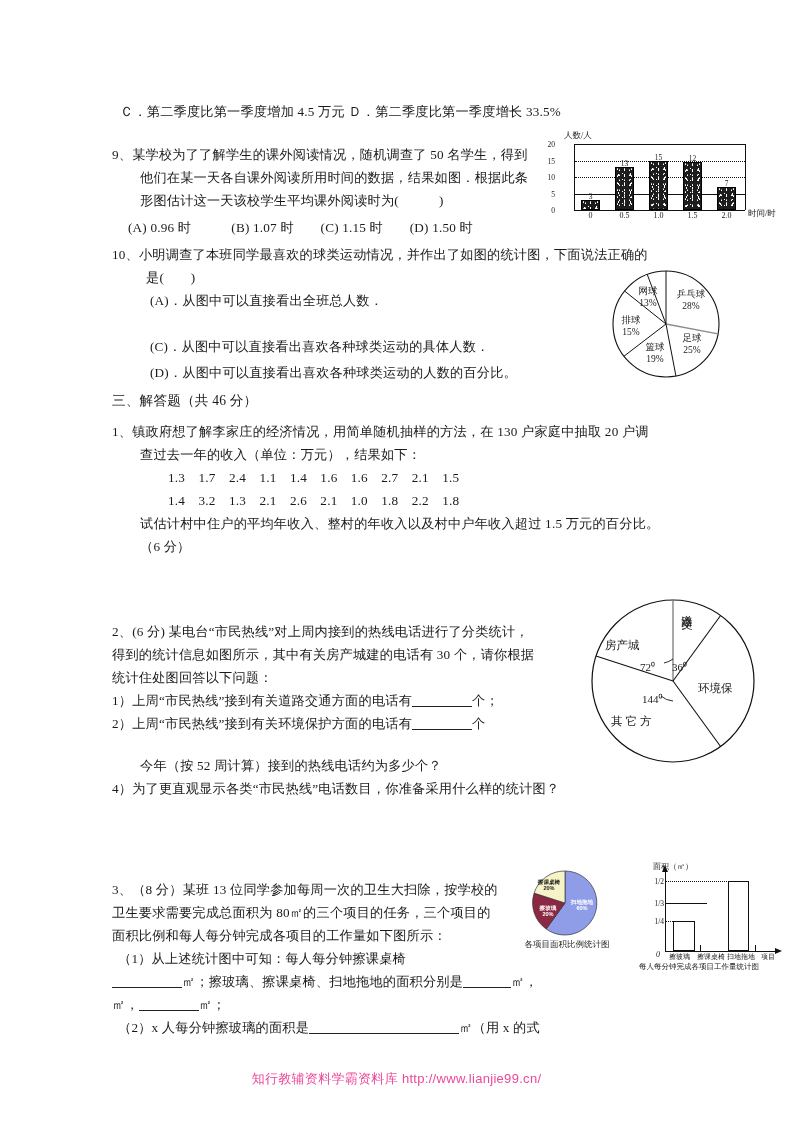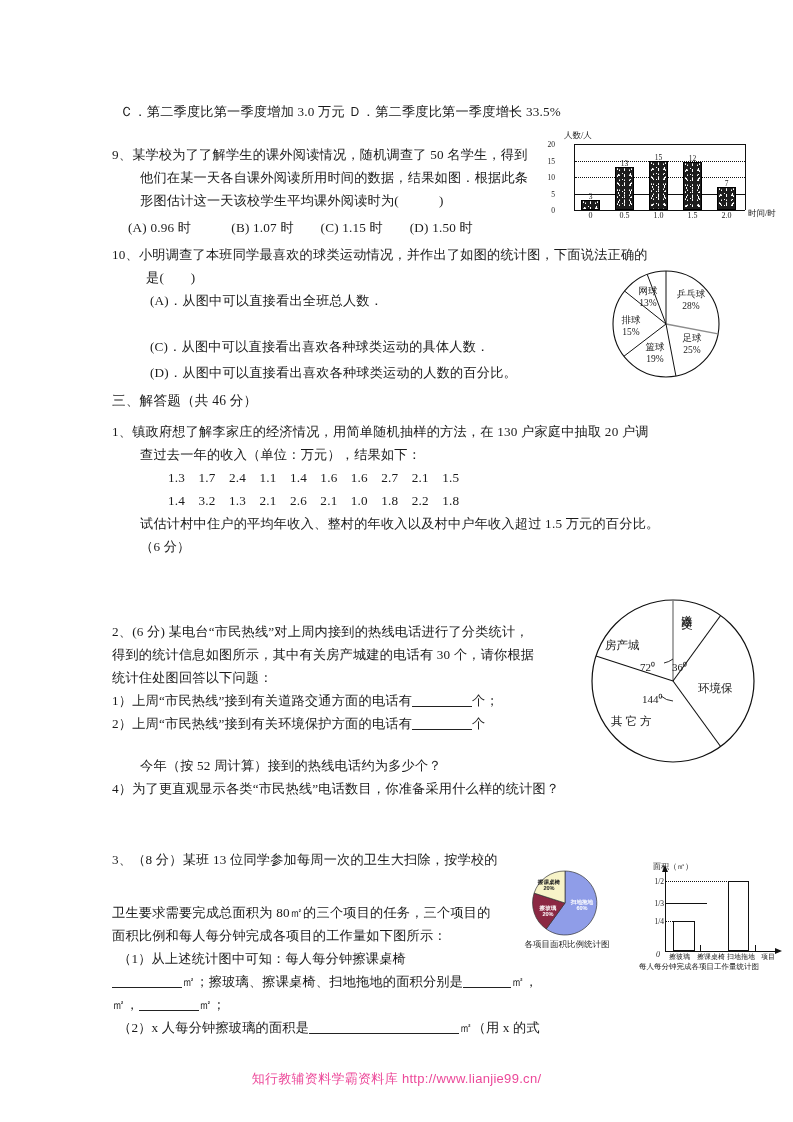--- a/index.html
+++ b/index.html
@@ -327,21 +327,21 @@
     color: #ec4899;
     font-family: "Liberation Sans", sans-serif;
     letter-spacing: 0.3px;
   }
 </style>
 </head>
 <body>
 
 <div class="page">
 
-  <div class="blk" style="left:120px; top:100px;">Ｃ．第二季度比第一季度增加 3.0 万元  Ｄ．第二季度比第一季度增长 33.5%</div>
+  <div class="blk" style="left:120px; top:100px;">Ｃ．第二季度比第一季度增加 4.5 万元  Ｄ．第二季度比第一季度增长 33.5%</div>
 
   <div class="blk" style="left:112px; top:143px;">9、某学校为了了解学生的课外阅读情况，随机调查了 50 名学生，得到</div>
   <div class="blk" style="left:140px; top:166px;">他们在某一天各自课外阅读所用时间的数据，结果如图．根据此条</div>
   <div class="blk" style="left:140px; top:189px;">形图估计这一天该校学生平均课外阅读时为(　　　)</div>
   <div class="blk" style="left:128px; top:216px;">(A) 0.96 时　　　(B) 1.07 时　　(C) 1.15 时　　(D) 1.50 时</div>
 
   <div class="q9chart">
     <div class="q9-ylabel">人数/人</div>
     <div class="q9-plot">
       <div class="q9-frametop"></div>
@@ -469,21 +469,21 @@
     <div class="pie2lbl" style="left:17px; top:41px;">房产城</div>
     <div class="pie2lbl vert" style="left:92px; top:9px; height:68px;">道路交</div>
     <div class="pie2lbl" style="left:110px; top:84px;">环境保</div>
     <div class="pie2lbl" style="left:23px; top:117px; letter-spacing:3px;">其它方</div>
 
     <div class="deg" style="left:52px; top:62px;">72⁰</div>
     <div class="deg" style="left:84px; top:62px;">36⁰</div>
     <div class="deg" style="left:54px; top:94px;">144⁰</div>
   </div>
 
-  <div class="blk" style="left:112px; top:848px;">3、（8 分）某班 13 位同学参加每周一次的卫生大扫除，按学校的</div>
+  <div class="blk" style="left:112px; top:878px;">3、（8 分）某班 13 位同学参加每周一次的卫生大扫除，按学校的</div>
 
   <div class="blk" style="left:112px; top:901px;">卫生要求需要完成总面积为 80㎡的三个项目的任务，三个项目的</div>
   <div class="blk" style="left:112px; top:924px;">面积比例和每人每分钟完成各项目的工作量如下图所示：</div>
   <div class="blk" style="left:118px; top:947px;">（1）从上述统计图中可知：每人每分钟擦课桌椅</div>
 
   <div class="blk" style="left:112px; top:970px;">
     <span class="fill f70"></span><span>㎡；擦玻璃、擦课桌椅、扫地拖地的面积分别是</span><span class="fill f48"></span><span>㎡，</span>
   </div>
 
   <div class="blk" style="left:112px; top:993px;">

